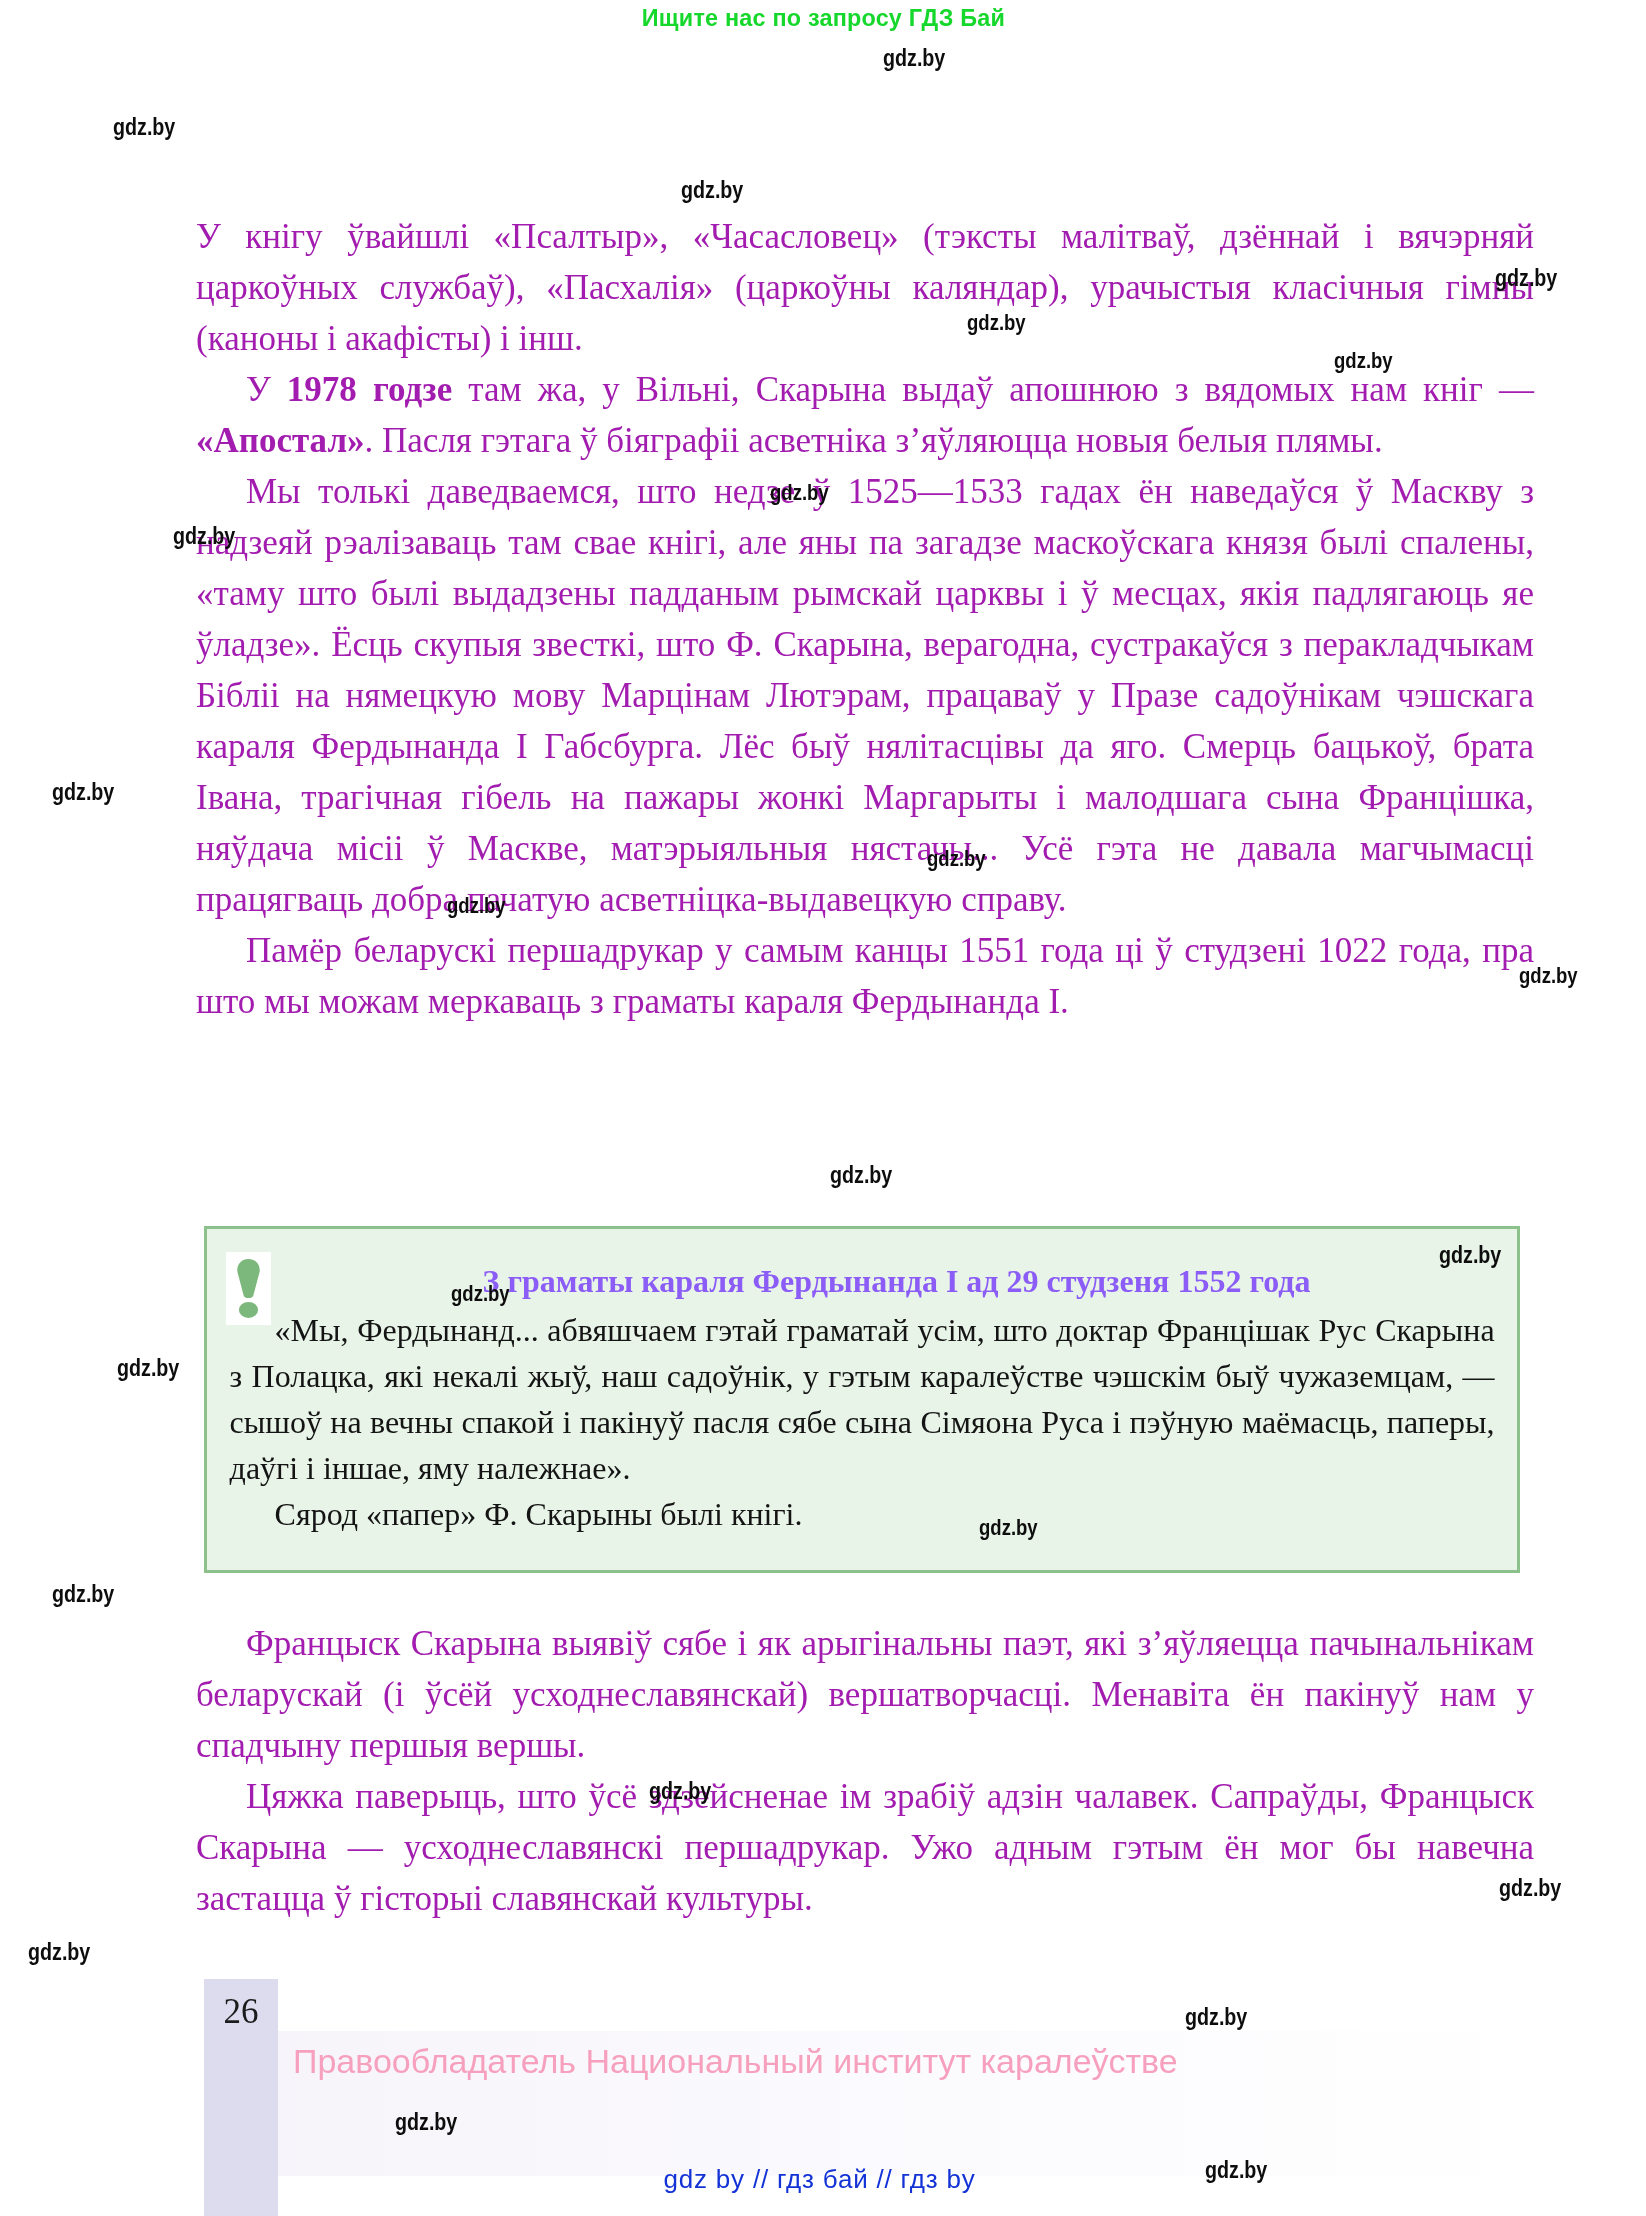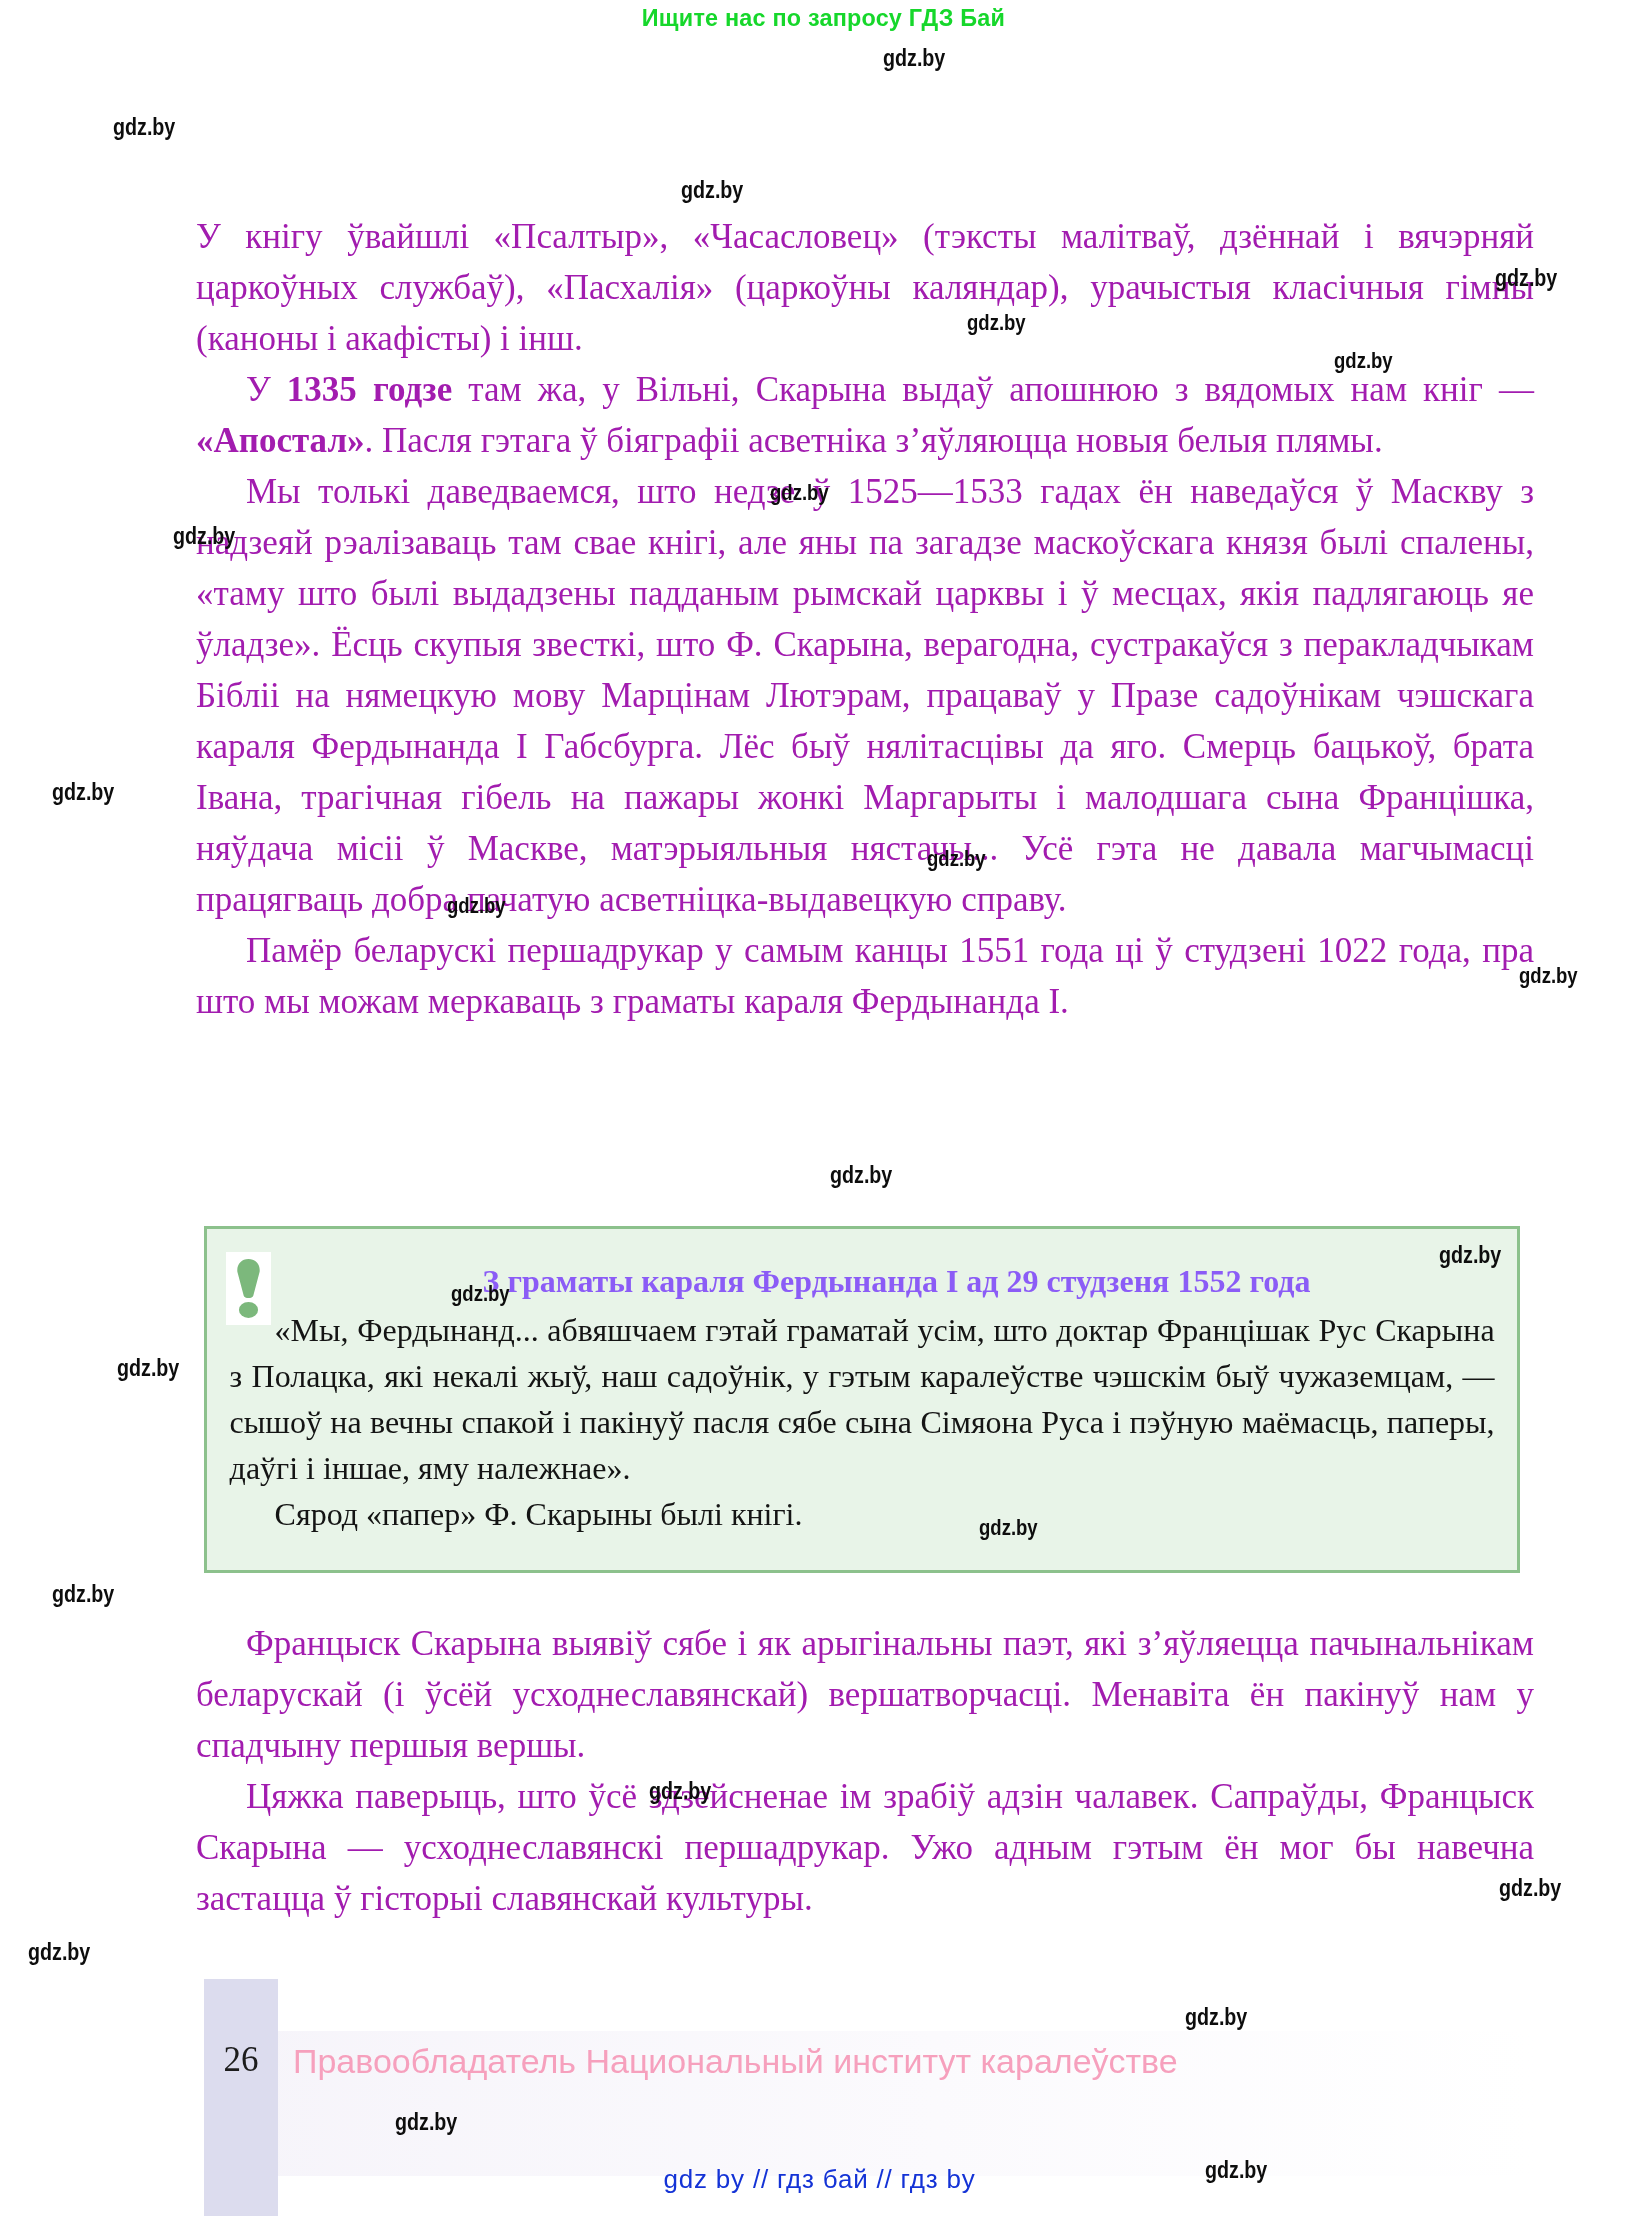--- a/index.html
+++ b/index.html
@@ -138,21 +138,20 @@
   .page-num {
     position: absolute;
     left: 204px;
     top: 1992px;
     width: 74px;
     text-align: center;
     font-size: 35px;
     color: #1c1c1c;
     z-index: 2;
     font-family: "Liberation Serif", "DejaVu Serif", serif;
-    margin-top: 48px;
   }
   .footer-wash {
     position: absolute;
     left: 204px;
     top: 2031px;
     width: 1330px;
     height: 145px;
     background: linear-gradient(90deg,#f6f4fa 0%, #fbfafd 55%, #ffffff 100%);
     z-index: 0;
   }
@@ -216,21 +215,21 @@
       <div class="wm" style="left: 395px; top: 2108px; font-size: 24px;">gdz.by</div>
       <div class="wm" style="left: 1205px; top: 2156px; font-size: 24px;">gdz.by</div>
     </div>
 
   <div class="footer-wash"></div>
   <div class="page-num-bg"></div>
   <div class="page-num">26</div>
 
   <div class="content" id="body-content">
       <p class="para">У кнігу ўвайшлі «Псалтыр», «Часасловец» (тэксты малітваў, дзённай і вячэрняй царкоўных службаў), «Пасхалія» (царкоўны каляндар), урачыстыя класічныя гімны (каноны і акафісты) і інш.</p>
-      <p class="para indent">У <b>1335 годзе</b> там жа, у Вільні, Скарына выдаў апошнюю з вядомых нам кніг — <b>«Апостал»</b>. Пасля гэтага ў біяграфіі асветніка з’яўляюцца новыя белыя плямы.</p>
+      <p class="para indent">У <b>1978 годзе</b> там жа, у Вільні, Скарына выдаў апошнюю з вядомых нам кніг — <b>«Апостал»</b>. Пасля гэтага ў біяграфіі асветніка з’яўляюцца новыя белыя плямы.</p>
       <p class="para indent">Мы толькі даведваемся, што недзе ў 1525—1533 гадах ён наведаўся ў Маскву з надзеяй рэалізаваць там свае кнігі, але яны па загадзе маскоўскага князя былі спалены, «таму што былі выдадзены падданым рымскай царквы і ў месцах, якія падлягаюць яе ўладзе». Ёсць скупыя звесткі, што Ф. Скарына, верагодна, сустракаўся з перакладчыкам Бібліі на нямецкую мову Марцінам Лютэрам, працаваў у Празе садоўнікам чэшскага караля Фердынанда I Габсбурга. Лёс быў нялітасцівы да яго. Смерць бацькоў, брата Івана, трагічная гібель на пажары жонкі Маргарыты і малодшага сына Францішка, няўдача місіі ў Маскве, матэрыяльныя нястачы... Усё гэта не давала магчымасці працягваць добра пачатую асветніцка-выдавецкую справу.</p>
       <p class="para indent">Памёр беларускі першадрукар у самым канцы 1551 года ці ў студзені 1022 года, пра што мы можам меркаваць з граматы караля Фердынанда I.</p>
     </div>
 
   <div class="callout">
     <div class="callout-inner">
       <div class="bang-badge">
         <svg width="35" height="63" viewBox="0 0 44 78" aria-hidden="true">
           <path d="M22 2 C31 2 37 9 36 18 L28 48 C27 52 17 52 16 48 L8 18 C7 9 13 2 22 2 Z" fill="#7cb87c"></path>
           <ellipse cx="22" cy="66" rx="12" ry="10" fill="#7cb87c"></ellipse>

